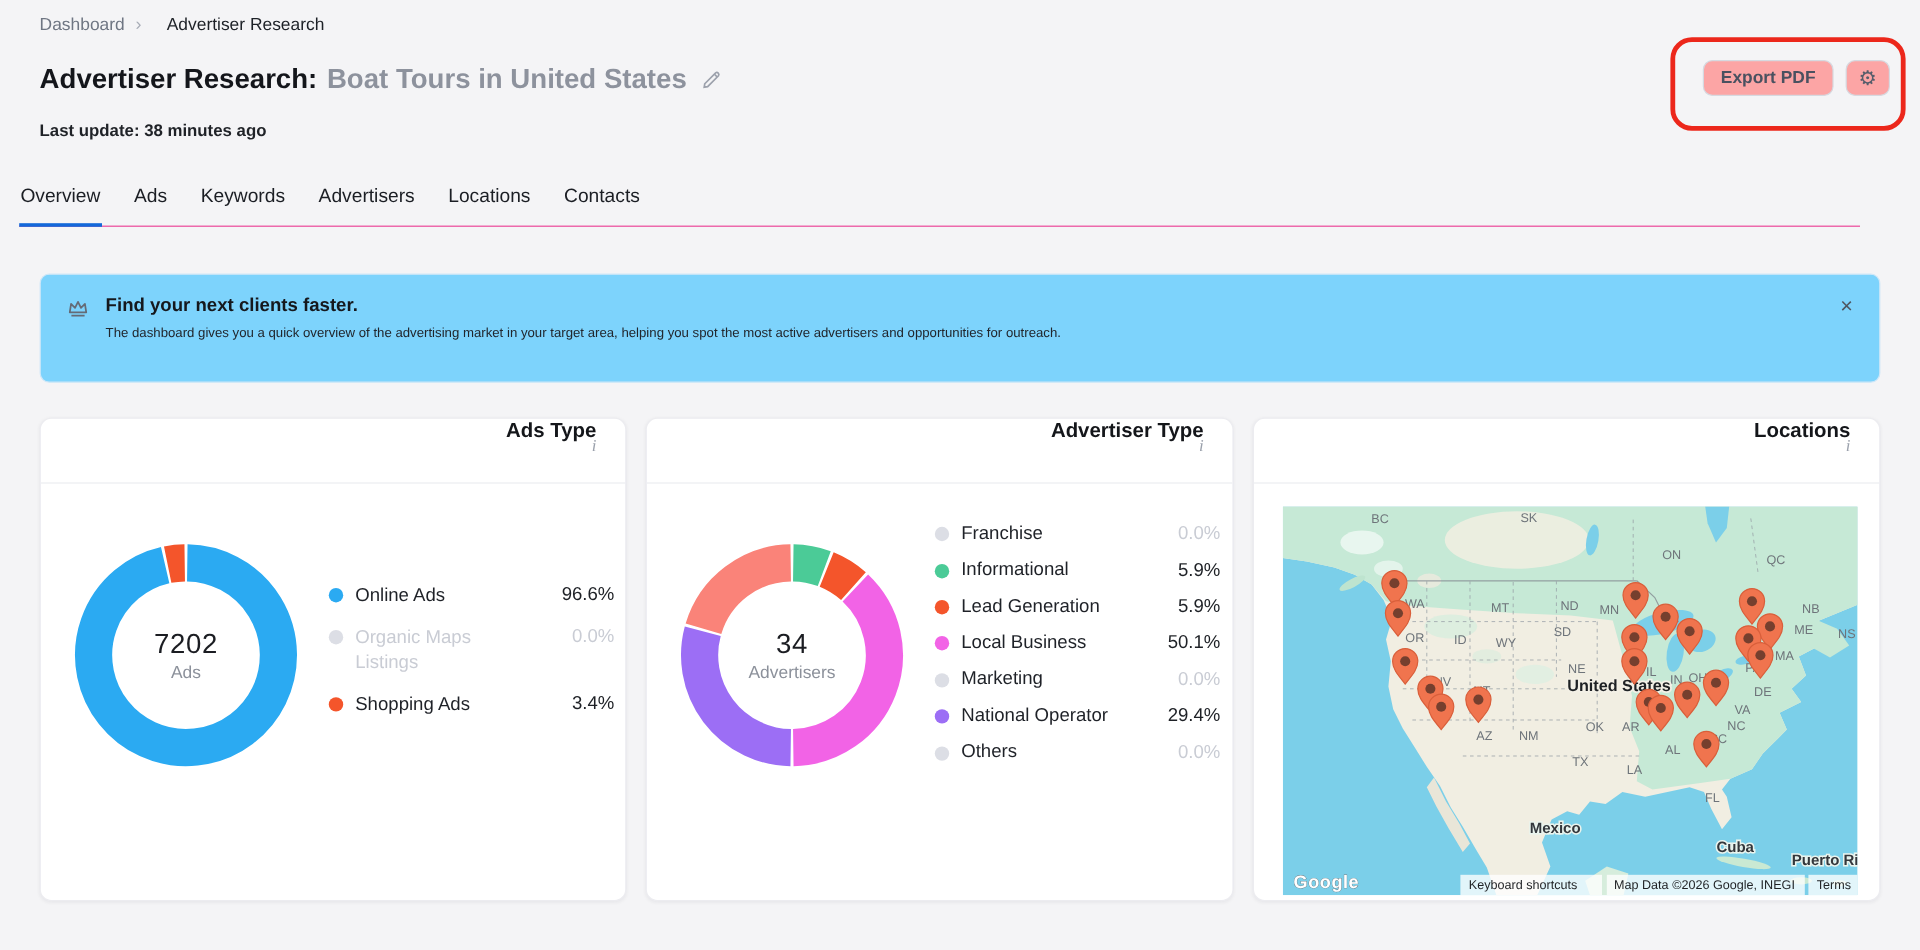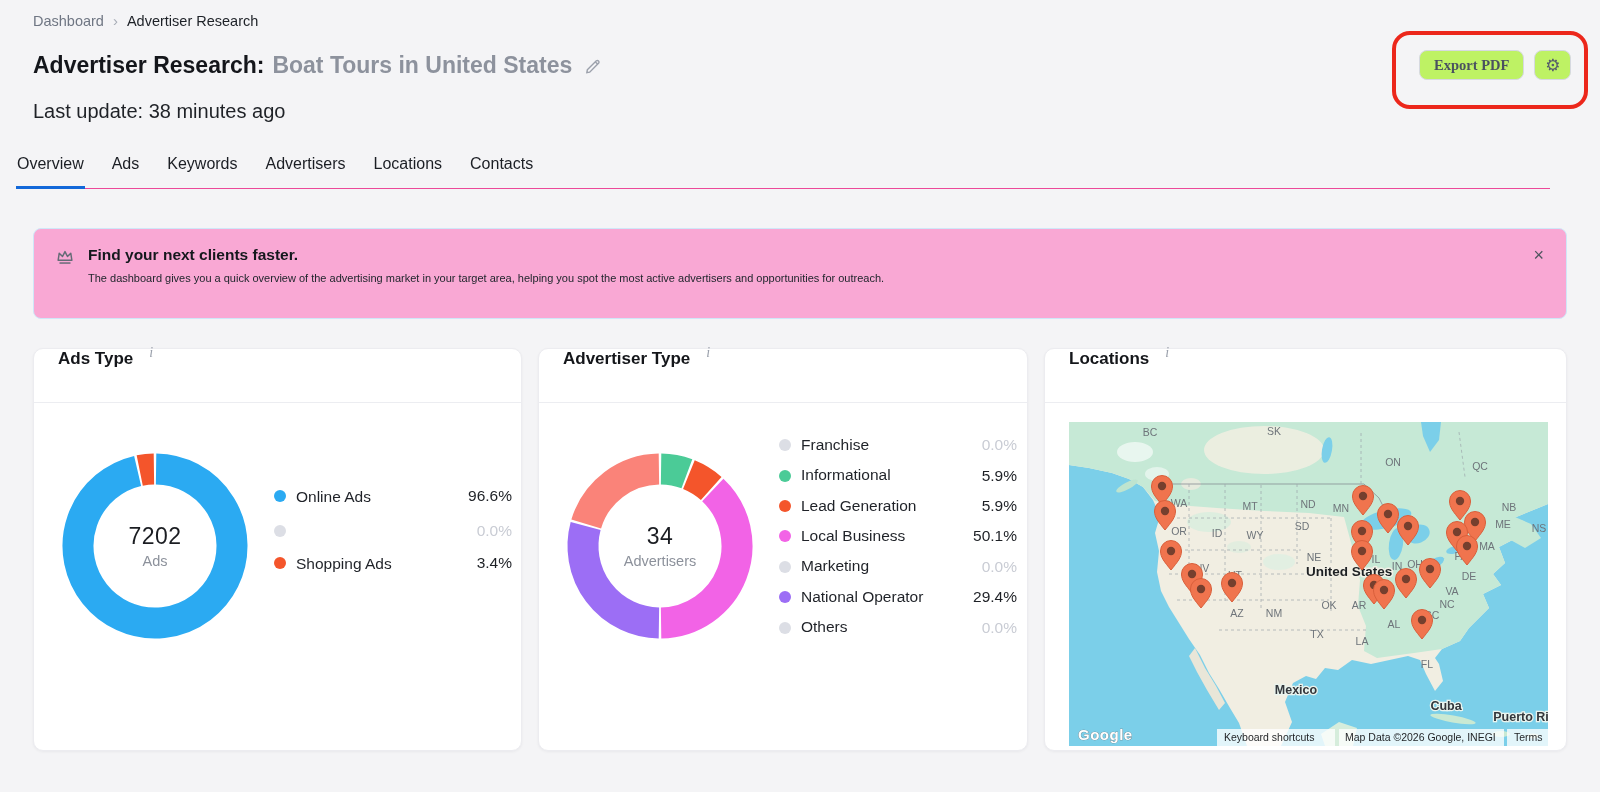--- a/index.html
+++ b/index.html
@@ -10,66 +10,66 @@
     position:relative;
     overflow:hidden;
     color:#1B1E24;
   }
   .page { position:absolute; inset:0; }
 
   
   .breadcrumb { position:absolute; left:33px; top:12px; font-size:14.5px; display:flex; align-items:center; gap:9px; }
   .crumb-link { color:#6F7683; cursor:pointer; }
   .crumb-sep { color:#A7ACB6; font-size:15px; }
-  .crumb-current { color:#1D2127; }
+  .crumb-current { color:#1D2127;margin-left:12px; }
 
   
   .title-row { position:absolute; left:33px; top:52px; display:flex; align-items:center; gap:8px; }
   .title-prefix { font-size:23px; font-weight:700; color:#14161B; }
   .title-query { font-size:23px; font-weight:700; color:#8D929D; }
   .edit-icon { margin-left:4px; cursor:pointer; display:inline-flex; }
-  .last-update { position:absolute; left:33px; top:100px; font-size:20px; color:#1F2227; }
+  .last-update { position:absolute; left:33px; top:100px; font-size:14px; color:#1F2227;font-weight:bold; }
 
   
   .actions { position:absolute; left:1419px; top:50px; display:flex; gap:10px; }
   .btn {
-    height:30px; background:#bef264; border:1px solid #D6D9E0; border-radius:8px;
-    font-family:Liberation Serif, serif; font-size:14.5px; font-weight:600; color:#4A5160;
+    height:30px; background:#fca5a5; border:1px solid #D6D9E0; border-radius:8px;
+    font-family:Liberation Sans, sans-serif; font-size:14.5px; font-weight:600; color:#4A5160;
     padding:0 14px; cursor:pointer; display:inline-flex; align-items:center; justify-content:center;
   }
   .btn-icon { width:37px; padding:0; font-size:17px; color:#565D6B; font-weight:400; }
   .annotation {
     position:absolute; left:1392px; top:31px; width:196px; height:78px;
     border:4px solid #EC271B; border-radius:18px; pointer-events:none; z-index:5;
   }
 
   
   .tabs { position:absolute; left:16px; top:153px; width:1534px; border-bottom:1px solid #ec4899; display:flex; gap:26px; }
   .tab { font-size:16px; color:#1B1E24; padding:2px 1px 13px; cursor:pointer; margin-bottom:-1px; border-bottom:3px solid transparent; }
   .tab.active { border-bottom-color:#1268D9; }
 
   
   .banner {
     position:absolute; left:33px; top:228px; width:1534px; height:91px;
-    background:#f9a8d4; border:1px solid #CFE7F8; border-radius:8px; padding:17px 20px;
+    background:#7dd3fc; border:1px solid #CFE7F8; border-radius:8px; padding:17px 20px;
   }
   .banner-inner { display:flex; gap:12px; }
   .banner-icon { flex:0 0 auto; margin-top:1px; }
   .banner-title { font-size:15.5px; font-weight:700; color:#15181D; }
   .banner-desc { font-size:11px; color:#21262D; margin-top:8px; }
   .banner-close { position:absolute; right:22px; top:17px; font-size:18px; color:#4F555F; cursor:pointer; line-height:1; }
 
   
   .cards { position:absolute; left:33px; top:348px; width:1534px; display:flex; gap:16px; }
   .card {
     background:#fff; border:1px solid #ECECF0; border-radius:10px; height:403px;
     box-shadow:0 1px 3px rgba(25,28,40,0.05); position:relative;
   }
   .card-1 { width:489px; } .card-2 { width:490px; } .card-3 { width:523px; }
-  .card-header { height:54px; border-bottom:1px solid #ECEDF1; display:flex; align-items:flex-start; padding:0 24px; gap:16px; }
+  .card-header { height:54px; border-bottom:1px solid #ECEDF1; display:flex; align-items:flex-end; padding:0 24px; gap:0;flex-direction:column; }
   .card-title { font-size:17px; font-weight:700; color:#14161A; }
   .info-icon { font-family:"Liberation Serif", serif; font-style:italic; font-size:14px; color:#9BA1AC; cursor:pointer; margin-top:-4px; }
 
   
   .donut-wrap { position:absolute; left:26px; top:102px; width:190px; height:190px; }
   .donut-center { position:absolute; inset:0; display:flex; flex-direction:column; align-items:center; justify-content:center; pointer-events:none; }
   .donut-value { font-size:23px; color:#1B1D22; letter-spacing:0.5px; }
   .donut-label { font-size:14.5px; color:#8C919B; margin-top:3px; }
 
   
@@ -166,20 +166,21 @@
         </div>
       </div>
       <div class="legend legend-ads" id="legend-ads">
           <div class="legend-row">
             <span class="legend-dot" style="background: rgb(43, 170, 242);"></span>
             <span class="legend-name">Online Ads</span>
             <span class="legend-val">96.6%</span>
           </div>
           <div class="legend-row">
             <span class="legend-dot" style="background: rgb(220, 222, 229);"></span>
+            <span class="legend-name muted-text">Organic Maps Listings</span>
             <span class="legend-val muted-text">0.0%</span>
           </div>
           <div class="legend-row">
             <span class="legend-dot" style="background: rgb(244, 85, 43);"></span>
             <span class="legend-name">Shopping Ads</span>
             <span class="legend-val">3.4%</span>
           </div>
         </div>
     </div>
 

